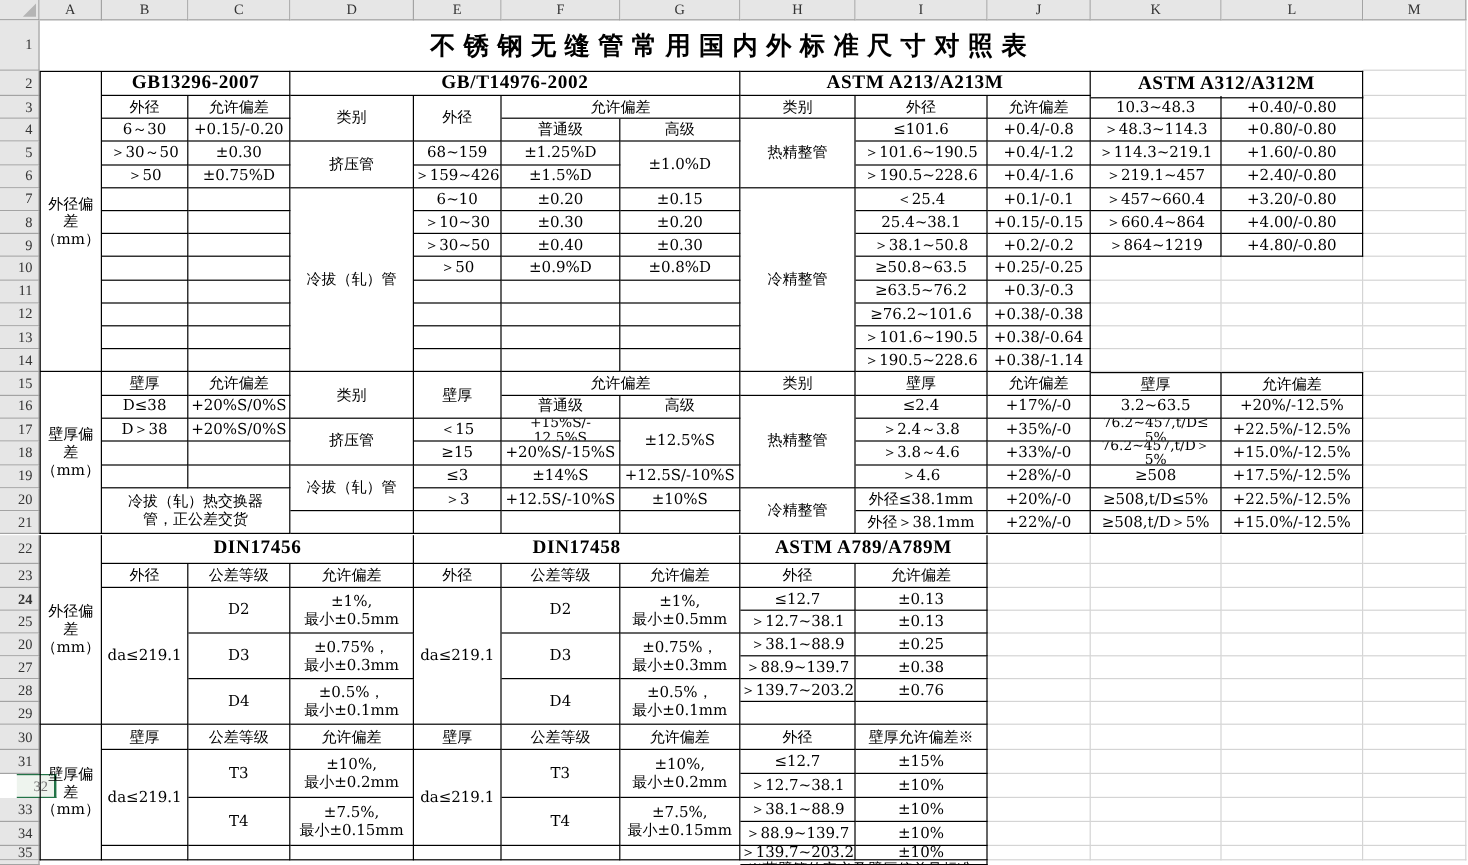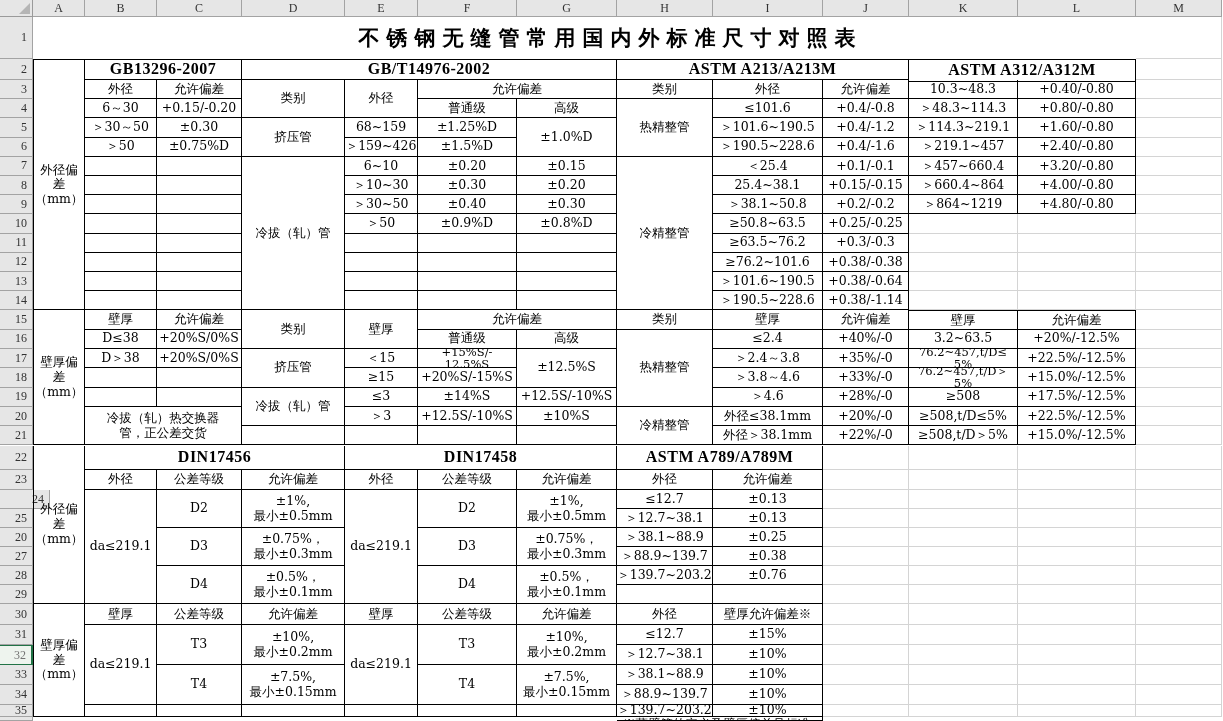--- a/index.html
+++ b/index.html
@@ -4,21 +4,21 @@
 <style>
   html,body{margin:0;padding:0;background:#fff;}
   #app{position:relative;width:1223px;height:721px;overflow:hidden;background:#fff;
        font-family:"DejaVu Serif","Liberation Serif",serif;}
   .colhdr,.rowhdr,.corner{position:absolute;box-sizing:border-box;background:#e6e6e6;
        border-right:1px solid #a3a3a3;border-bottom:1px solid #a3a3a3;
        font-family:"Liberation Serif",serif;font-size:12px;color:#333;
        display:flex;align-items:center;justify-content:center;}
   .rowhdr{justify-content:flex-end;padding-right:5px;}
   .rowhdr.active{color:#737373;background:#eef4ee;border-top:1px solid #217346;
-       border-bottom:1px solid #217346;border-right:2px solid #217346;font-weight:normal;}
+       border-bottom:1px solid #217346;border-right:2px solid #217346;font-weight:normal;margin-left:14px;}
   .corner{border-right:1px solid #9a9a9a;border-bottom:1px solid #9a9a9a;}
   .corner .tri{position:absolute;right:2px;bottom:2px;width:0;height:0;
        border-left:11px solid transparent;border-bottom:11px solid #b5b5b5;}
   .cell{position:absolute;box-sizing:border-box;border-right:1px solid #000;
        border-bottom:1px solid #000;display:flex;align-items:center;justify-content:center;
        text-align:center;font-size:12.5px;color:#000;line-height:1.18;
        white-space:pre-line;overflow:hidden;}
   .cell.et{border-top:1px solid #000;}
   .cell.el{border-left:1px solid #000;}
   .cell.ghost{border-right:1px solid #d4d4d4;border-bottom:1px solid #d4d4d4;}
@@ -68,21 +68,21 @@
       <div class="rowhdr" style="left: 0px; top: 291.2px; width: 33px; height: 19.2px;">14</div>
       <div class="rowhdr" style="left: 0px; top: 310.4px; width: 33px; height: 19.3px;">15</div>
       <div class="rowhdr" style="left: 0px; top: 329.7px; width: 33px; height: 19.3px;">16</div>
       <div class="rowhdr" style="left: 0px; top: 349px; width: 33px; height: 19.3px;">17</div>
       <div class="rowhdr" style="left: 0px; top: 368.3px; width: 33px; height: 19.3px;">18</div>
       <div class="rowhdr" style="left: 0px; top: 387.6px; width: 33px; height: 19.3px;">19</div>
       <div class="rowhdr" style="left: 0px; top: 406.9px; width: 33px; height: 19.3px;">20</div>
       <div class="rowhdr" style="left: 0px; top: 426.2px; width: 33px; height: 19.3px;">21</div>
       <div class="rowhdr" style="left: 0px; top: 445.5px; width: 33px; height: 24.5px;">22</div>
       <div class="rowhdr" style="left: 0px; top: 470px; width: 33px; height: 20px;">23</div>
-      <div class="rowhdr" style="left: 0px; top: 490px; width: 50px; height: 19px;">24</div>
+      <div class="rowhdr" style="left: 0px; top: 490px; width: 33px; height: 19px; font-weight: bold;">24</div>
       <div class="rowhdr" style="left: 0px; top: 509px; width: 33px; height: 19px; text-align: center;">25</div>
       <div class="rowhdr" style="left: 0px; top: 528px; width: 33px; height: 19px;">20</div>
       <div class="rowhdr" style="left: 0px; top: 547px; width: 33px; height: 19px;">27</div>
       <div class="rowhdr" style="left: 0px; top: 566px; width: 33px; height: 19px;">28</div>
       <div class="rowhdr" style="left: 0px; top: 585px; width: 33px; height: 19px;">29</div>
       <div class="rowhdr" style="left: 0px; top: 604px; width: 33px; height: 21px;">30</div>
       <div class="rowhdr" style="left: 0px; top: 625px; width: 33px; height: 20px;">31</div>
       <div class="rowhdr active" style="left: 0px; top: 645px; width: 33px; height: 20px;">32</div>
       <div class="rowhdr" style="left: 0px; top: 665px; width: 33px; height: 20px;">33</div>
       <div class="rowhdr" style="left: 0px; top: 685px; width: 33px; height: 20px;">34</div>
@@ -322,21 +322,21 @@
       <div class="cell" style="left: 517px; top: 406.9px; width: 100px; height: 19.3px;">±10%S</div>
       <div class="cell" style="left: 242px; top: 426.2px; width: 103px; height: 19.3px;"></div>
       <div class="cell" style="left: 345px; top: 426.2px; width: 73px; height: 19.3px;"></div>
       <div class="cell" style="left: 418px; top: 426.2px; width: 99px; height: 19.3px;"></div>
       <div class="cell" style="left: 517px; top: 426.2px; width: 100px; height: 19.3px;"></div>
       <div class="cell" style="left: 617px; top: 310.4px; width: 96px; height: 19.3px;">类别</div>
       <div class="cell" style="left: 713px; top: 310.4px; width: 110px; height: 19.3px;">壁厚</div>
       <div class="cell" style="left: 823px; top: 310.4px; width: 86px; height: 19.3px;">允许偏差</div>
       <div class="cell" style="left: 617px; top: 329.7px; width: 96px; height: 77.2px;">热精整管</div>
       <div class="cell" style="left: 713px; top: 329.7px; width: 110px; height: 19.3px;">≤2.4</div>
-      <div class="cell" style="left: 823px; top: 329.7px; width: 86px; height: 19.3px;">+40%/-0</div>
+      <div class="cell" style="left: 823px; top: 329.7px; width: 86px; height: 19.3px;">+17%/-0</div>
       <div class="cell" style="left: 713px; top: 349px; width: 110px; height: 19.3px;">＞2.4～3.8</div>
       <div class="cell" style="left: 823px; top: 349px; width: 86px; height: 19.3px;">+35%/-0</div>
       <div class="cell" style="left: 713px; top: 368.3px; width: 110px; height: 19.3px;">＞3.8～4.6</div>
       <div class="cell" style="left: 823px; top: 368.3px; width: 86px; height: 19.3px;">+33%/-0</div>
       <div class="cell" style="left: 713px; top: 387.6px; width: 110px; height: 19.3px;">＞4.6</div>
       <div class="cell" style="left: 823px; top: 387.6px; width: 86px; height: 19.3px;">+28%/-0</div>
       <div class="cell" style="left: 617px; top: 406.9px; width: 96px; height: 38.6px;">冷精整管</div>
       <div class="cell" style="left: 713px; top: 406.9px; width: 110px; height: 19.3px;">外径≤38.1mm</div>
       <div class="cell" style="left: 823px; top: 406.9px; width: 86px; height: 19.3px;">+20%/-0</div>
       <div class="cell" style="left: 713px; top: 426.2px; width: 110px; height: 19.3px;">外径＞38.1mm</div>

